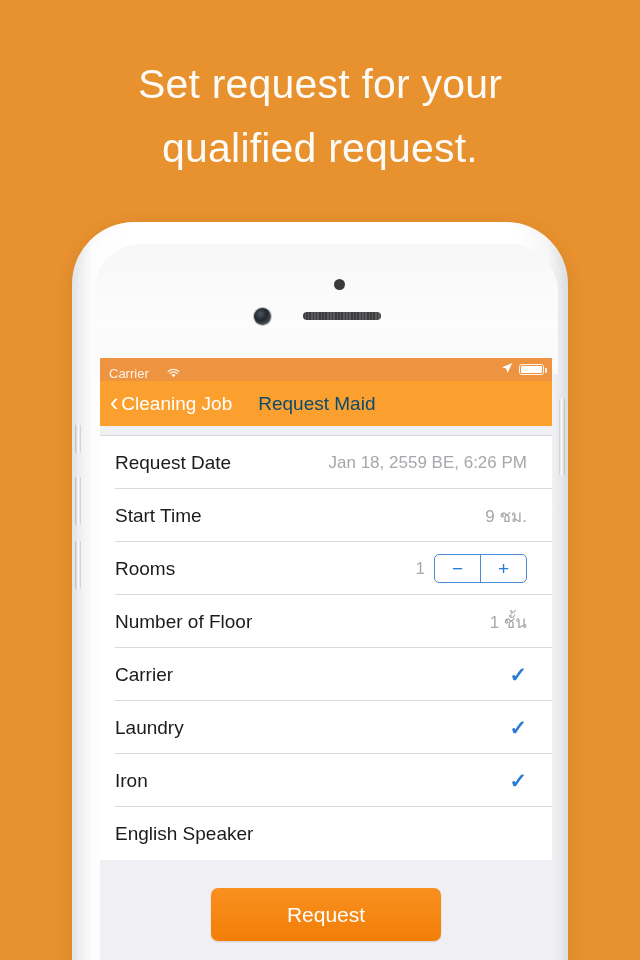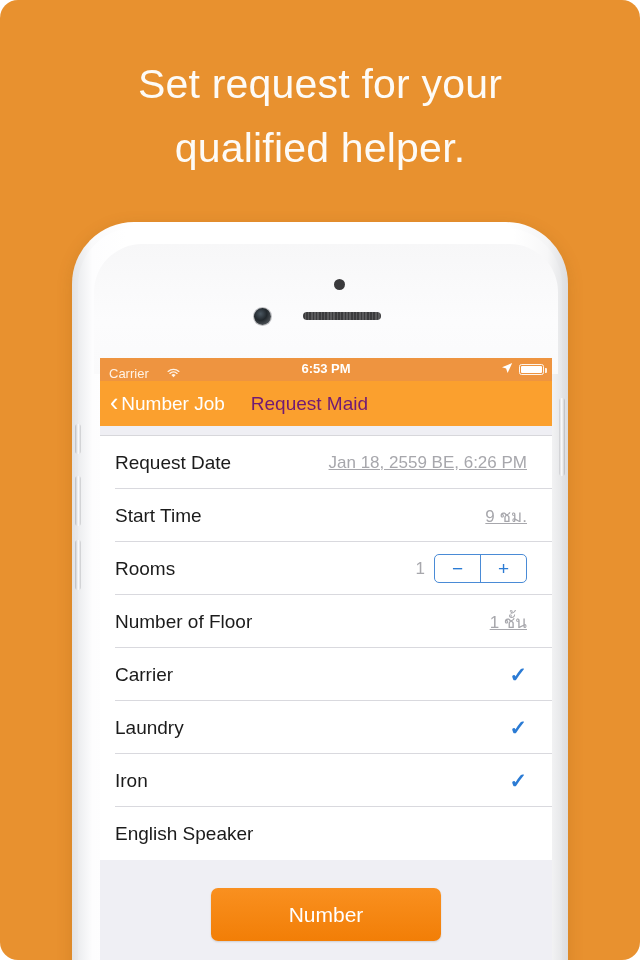--- a/index.html
+++ b/index.html
@@ -8,21 +8,20 @@
     width:640px; height:960px;
     overflow:hidden;
     font-family:"Liberation Sans", sans-serif;
   }
 
   #stage {
     position:relative;
     width:640px; height:960px;
     background:#E8912F;
     overflow:hidden;
-    border-radius:18px;
   }
 
   
   #headline {
     position:absolute;
     left:0; top:52px;
     width:640px;
     text-align:center;
     color:#FDFBF7;
     font-size:41px;
@@ -150,21 +149,21 @@
     font-size:19px;
     cursor:pointer;
   }
   #nav-chevron {
     font-size:25px; font-weight:300;
     margin-right:3px; line-height:1;
     position:relative; top:-1px;
   }
   #nav-title {
     margin-left:26px;
-    color:#701a75;
+    color:#0c4a6e;
     font-size:19px;
   }
 
   
   #gap {
     height:10px;
     background:#EFEFF4;
     border-bottom:1px solid #D7D7DB;
   }
 
@@ -182,21 +181,21 @@
     content:"";
     position:absolute; left:15px; right:0; bottom:0;
     height:1px; background:#D9D9DE;
   }
   .row:last-child::after { display:none; }
   .row-label {
     font-size:19px; color:#1B1B1B; flex:1;
     white-space:nowrap;
   }
   .row-value {
-    font-size:17px; color:#A7A7AC; white-space:nowrap;text-decoration:underline;
+    font-size:17px; color:#A7A7AC; white-space:nowrap;
   }
   .check { color:#2B7BD4; font-size:21px; font-weight:bold; line-height:1; }
 
   
   .stepper-wrap { display:flex; align-items:center; gap:9px; }
   .stepper-val { font-size:17px; color:#A7A7AC; }
   .stepper {
     display:flex;
     width:93px; height:29px;
     border:1px solid #4A8BD6;
@@ -232,21 +231,21 @@
     box-shadow:0 1px 2px rgba(0,0,0,.14);
   }
 </style>
 </head>
 <body>
 
 <div id="stage">
 
   <div id="headline">
     <span class="ln">Set request for your</span>
-    <span class="ln">qualified helper.</span>
+    <span class="ln">qualified request.</span>
   </div>
 
   <div id="phone">
     <div id="phone-inner">
       <div id="bezel-top">
         <div id="sensor"></div>
         <div id="camera"></div>
         <div id="speaker"></div>
       </div>
 
@@ -261,37 +260,36 @@
           <div id="sb-left">
             <span id="sb-carrier">Carrier</span>
             <span>
               <svg width="13" height="10" viewBox="0 0 13 10">
                 <path d="M6.5 9.3 4.4 6.9a3.2 3.2 0 0 1 4.2 0L6.5 9.3z" fill="#FFF3E6"></path>
                 <path d="M2.9 5.4a5.4 5.4 0 0 1 7.2 0" stroke="#FFF3E6" stroke-width="1.3" fill="none" stroke-linecap="round"></path>
                 <path d="M1.1 3.4a8 8 0 0 1 10.8 0" stroke="#FFF3E6" stroke-width="1.3" fill="none" stroke-linecap="round"></path>
               </svg>
             </span>
           </div>
-          <div id="sb-time">6:53 PM</div>
           <div id="sb-right">
             <span>
               <svg width="12" height="12" viewBox="0 0 12 12">
                 <path d="M11.2 1 1 5.3l4.1 1.3L6.6 11 11.2 1z" fill="#FFFFFF"></path>
               </svg>
             </span>
             <span class="batt">
                 <i></i>
               </span>
           </div>
         </div>
 
         <div id="navbar">
           <div id="nav-back">
             <span id="nav-chevron">‹</span>
-            <span>Number Job</span>
+            <span>Cleaning Job</span>
           </div>
           <div id="nav-title">Request Maid</div>
         </div>
 
         <div id="gap"></div>
 
         <div id="list">
 
           <div class="row">
             <span class="row-label">Request Date</span>
@@ -336,19 +334,19 @@
           </div>
 
           <div class="row">
             <span class="row-label">English Speaker</span>
             <span class="row-value"></span>
           </div>
 
         </div>
 
         <div id="footer">
-          <button id="request-btn">Number</button>
+          <button id="request-btn">Request</button>
         </div>
 
       </div>
     </div>
   </div>
 </div>
 
 </body></html>

